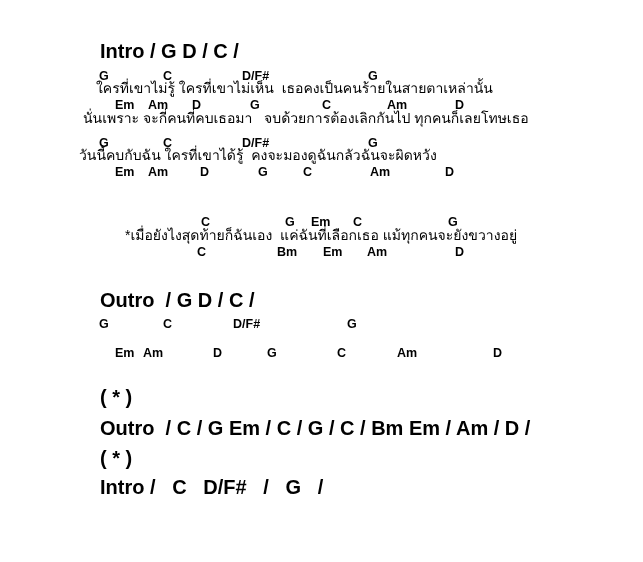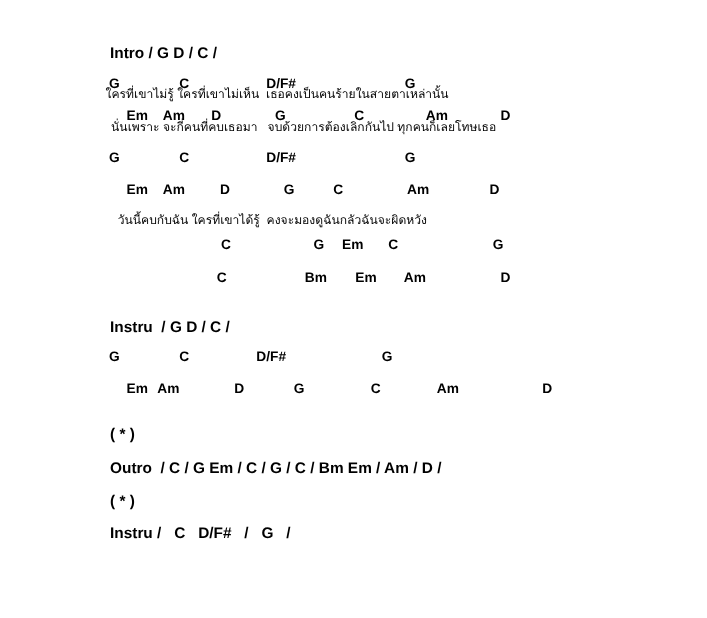--- a/index.html
+++ b/index.html
@@ -21,54 +21,55 @@
     background: #ffffff;
     overflow: hidden;
   }
   .line {
     position: absolute;
     white-space: pre;
     line-height: 1.15;
   }
   .section-label {
     font-weight: 700;
-    font-size: 14px;
+    font-size: 20px;
   }
   .chord-row {
     position: absolute;
     left: 0;
     top: 0;
     width: 100%;
     height: 14px;
   }
   .chord {
     position: absolute;
     top: 0;
     font-weight: 700;
     font-size: 12.5px;
     white-space: pre;
   }
   .lyric-row {
-    font-size: 11px;
+    font-size: 14px;
   }
 </style>
 </head>
 <body>
 
 <div class="sheet" id="sheet">
     <div class="line section-label" style="top: 40px; left: 100px;">Intro / G D / C /</div>
     <div class="line chord-row" style="top: 69px;"><span class="chord" style="left: 99px;">G</span><span class="chord" style="left: 163px;">C</span><span class="chord" style="left: 242px;">D/F#</span><span class="chord" style="left: 368px;">G</span></div>
     <div class="line lyric-row" style="top: 80px; left: 96px;">ใครที่เขาไม่รู้ ใครที่เขาไม่เห็น  เธอคงเป็นคนร้ายในสายตาเหล่านั้น</div>
     <div class="line chord-row" style="top: 98px;"><span class="chord" style="left: 115px;">Em</span><span class="chord" style="left: 148px;">Am</span><span class="chord" style="left: 192px;">D</span><span class="chord" style="left: 250px;">G</span><span class="chord" style="left: 322px;">C</span><span class="chord" style="left: 387px;">Am</span><span class="chord" style="left: 455px;">D</span></div>
-    <div class="line lyric-row" style="top: 110px; left: 101px;">นั่นเพราะ จะกี่คนที่คบเธอมา   จบด้วยการต้องเลิกกันไป ทุกคนก็เลยโทษเธอ</div>
+    <div class="line lyric-row" style="top: 110px; left: 83px;">นั่นเพราะ จะกี่คนที่คบเธอมา   จบด้วยการต้องเลิกกันไป ทุกคนก็เลยโทษเธอ</div>
     <div class="line chord-row" style="top: 136px;"><span class="chord" style="left: 99px;">G</span><span class="chord" style="left: 163px;">C</span><span class="chord" style="left: 242px;">D/F#</span><span class="chord" style="left: 368px;">G</span></div>
-    <div class="line lyric-row" style="top: 147px; left: 107px; margin-top: 48px;">วันนี้คบกับฉัน ใครที่เขาได้รู้  คงจะมองดูฉันกลัวฉันจะผิดหวัง</div>
+    <div class="line lyric-row" style="top: 147px; left: 79px;">วันนี้คบกับฉัน ใครที่เขาได้รู้  คงจะมองดูฉันกลัวฉันจะผิดหวัง</div>
     <div class="line chord-row" style="top: 165px;"><span class="chord" style="left: 115px;">Em</span><span class="chord" style="left: 148px;">Am</span><span class="chord" style="left: 200px;">D</span><span class="chord" style="left: 258px;">G</span><span class="chord" style="left: 303px;">C</span><span class="chord" style="left: 370px;">Am</span><span class="chord" style="left: 445px;">D</span></div>
     <div class="line chord-row" style="top: 215px;"><span class="chord" style="left: 201px;">C</span><span class="chord" style="left: 285px;">G</span><span class="chord" style="left: 311px;">Em</span><span class="chord" style="left: 353px;">C</span><span class="chord" style="left: 448px;">G</span></div>
+    <div class="line lyric-row" style="top: 227px; left: 125px;">*เมื่อยังไงสุดท้ายก็ฉันเอง  แค่ฉันที่เลือกเธอ แม้ทุกคนจะยังขวางอยู่</div>
     <div class="line chord-row" style="top: 245px;"><span class="chord" style="left: 197px;">C</span><span class="chord" style="left: 277px;">Bm</span><span class="chord" style="left: 323px;">Em</span><span class="chord" style="left: 367px;">Am</span><span class="chord" style="left: 455px;">D</span></div>
-    <div class="line section-label" style="top: 289px; left: 100px;">Instru  / G D / C /</div>
+    <div class="line section-label" style="top: 289px; left: 100px;">Outro  / G D / C /</div>
     <div class="line chord-row" style="top: 317px;"><span class="chord" style="left: 99px;">G</span><span class="chord" style="left: 163px;">C</span><span class="chord" style="left: 233px;">D/F#</span><span class="chord" style="left: 347px;">G</span></div>
     <div class="line chord-row" style="top: 346px;"><span class="chord" style="left: 115px;">Em</span><span class="chord" style="left: 143px;">Am</span><span class="chord" style="left: 213px;">D</span><span class="chord" style="left: 267px;">G</span><span class="chord" style="left: 337px;">C</span><span class="chord" style="left: 397px;">Am</span><span class="chord" style="left: 493px;">D</span></div>
     <div class="line section-label" style="top: 386px; left: 100px;">( * )</div>
     <div class="line section-label" style="top: 417px; left: 100px;">Outro  / C / G Em / C / G / C / Bm Em / Am / D /</div>
     <div class="line section-label" style="top: 447px; left: 100px;">( * )</div>
-    <div class="line section-label" style="top: 476px; left: 100px;">Instru /   C   D/F#   /   G   /</div>
+    <div class="line section-label" style="top: 476px; left: 100px;">Intro /   C   D/F#   /   G   /</div>
   </div>
 
 </body></html>

